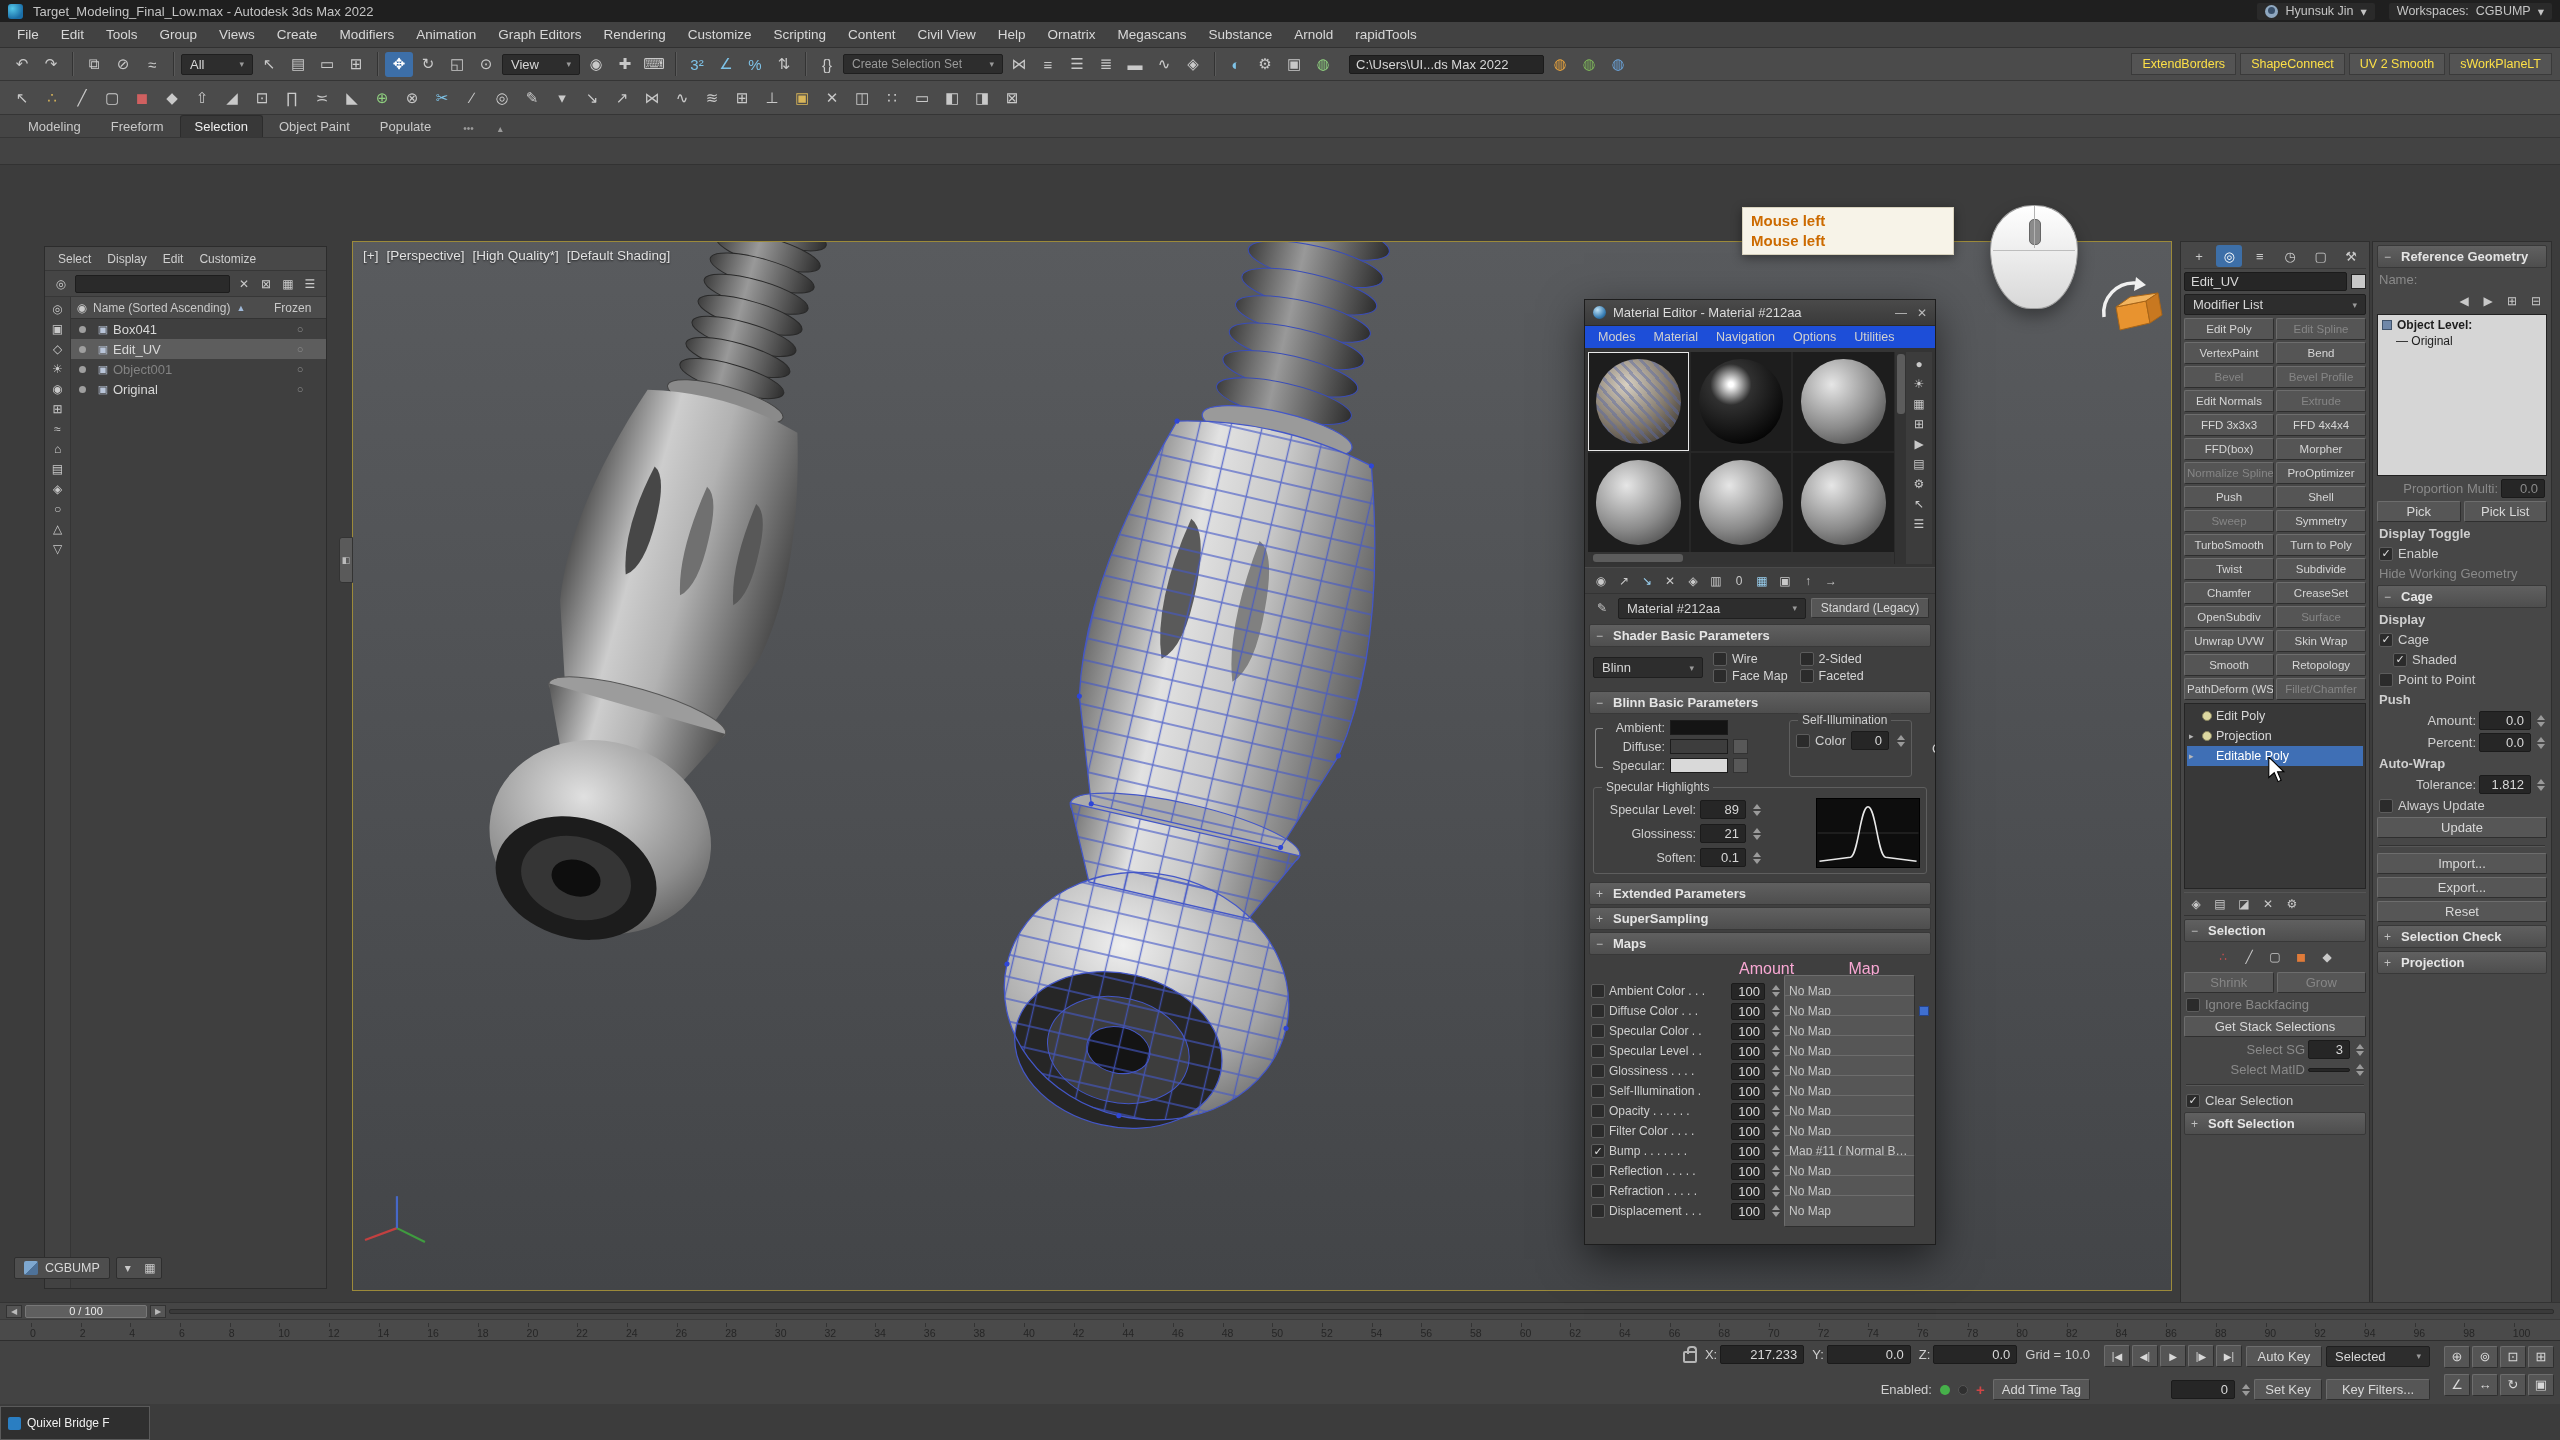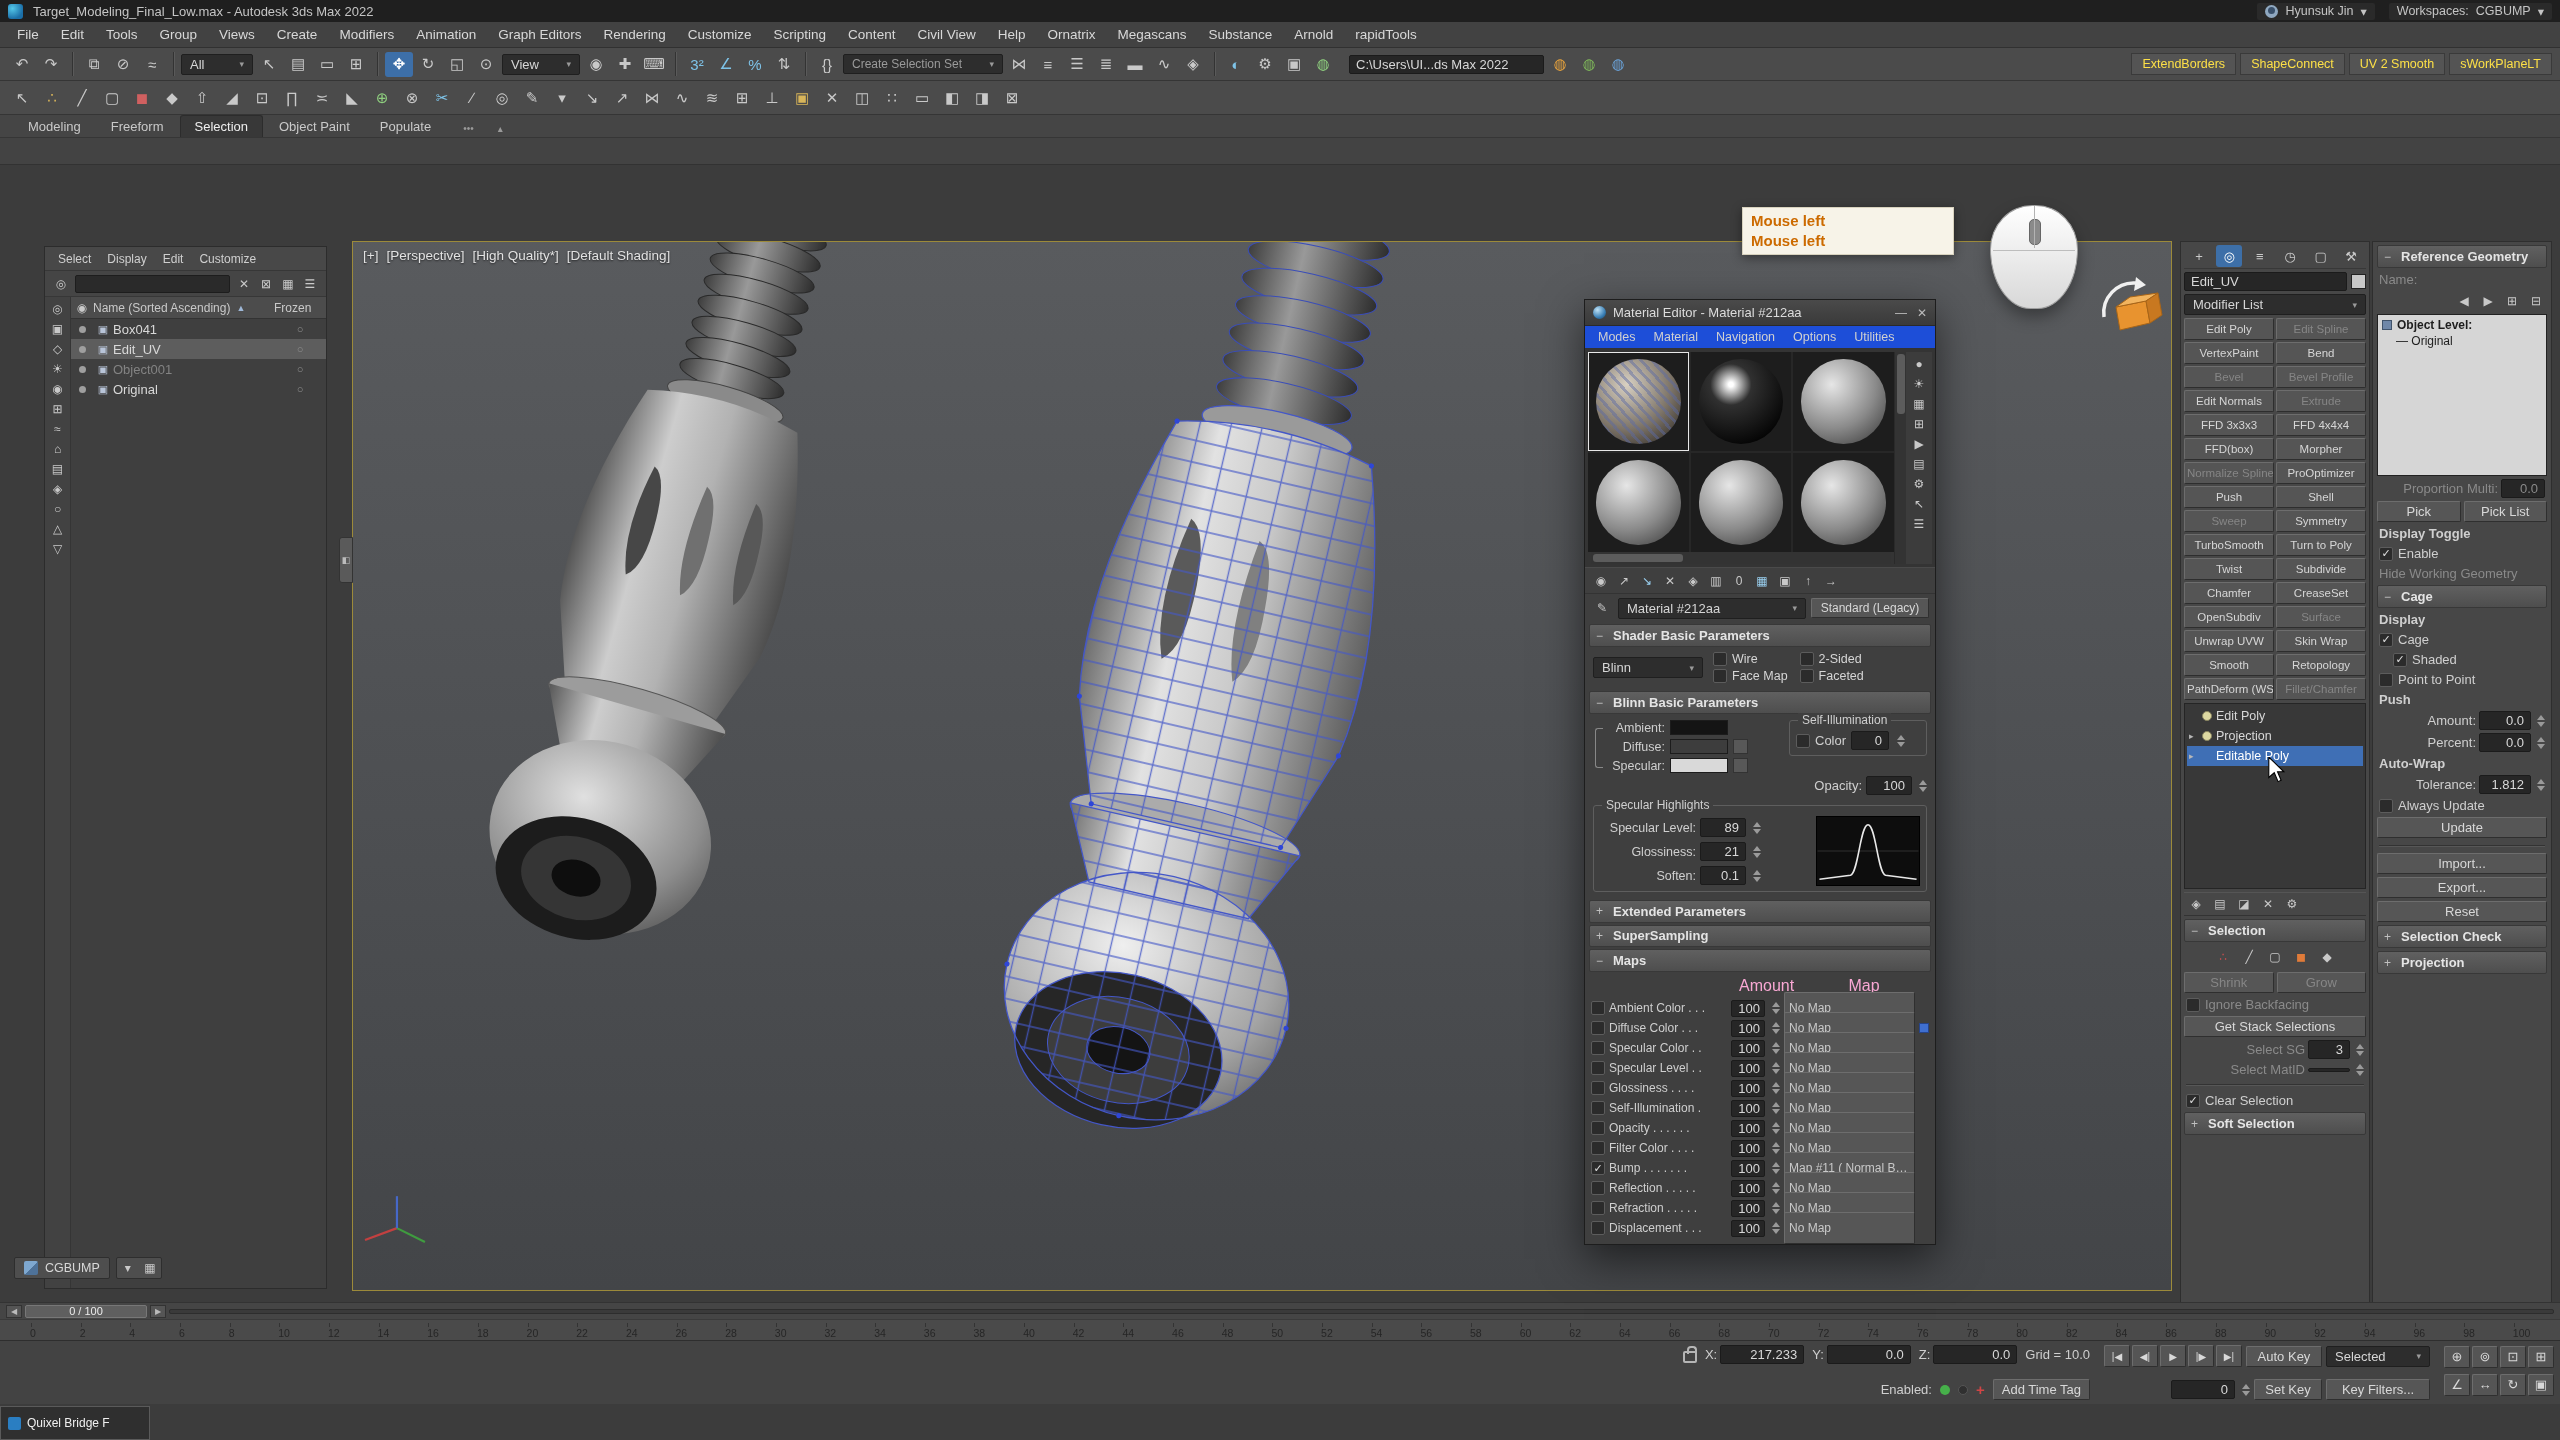--- a/index.html
+++ b/index.html
@@ -134,21 +134,21 @@
 .me-blinn{position:relative;padding:5px 4px 6px;font-size:12.5px}
 .mb-row{gap:5px;margin-bottom:4px}
 .mb-lab{width:62px;text-align:right;color:#cfcfcf}
 .swatch{width:58px;height:15px;border:1px solid #1c1c1c;flex:none}
 .mapbtn{width:15px;height:15px;background:#585858;border:1px solid #333;flex:none}
 .lockcol{position:absolute;left:2px;top:8px;width:8px;height:40px;border:1px solid #888;border-right:none;border-radius:3px 0 0 3px}
 .grp{border:1px solid #5e5e5e;border-radius:3px;position:relative;padding:10px 6px 5px}
 .grp-title{position:absolute;top:-8px;left:8px;background:#3f3f3f;padding:0 4px;font-size:12px;color:#cfcfcf}
 .mb-top{display:flex;gap:8px}
 .mb-left{position:relative;flex:1;padding-left:10px}
-.mb-right{width:138px;display:flex;flex-direction:column;gap:20px}
+.mb-right{width:138px;display:flex;gap:20px}
 .op-row{gap:4px;justify-content:flex-end}
 .spec-grp{margin-top:10px;display:flex;gap:8px}
 .sh-rows{flex:1;display:flex;flex-direction:column;gap:5px;padding-top:2px}
 .sh-row{display:flex;align-items:center;gap:4px}
 .sh-lab{width:96px;text-align:right;color:#cfcfcf}
 .sh-graph{width:104px;height:70px;background:#0d0d0d;border:1px solid #000;flex:none}
 .maps-wrap{padding:2px 2px 4px}
 .maps-head{display:flex;font-size:16px;color:#f9a8d4;padding:2px 0 3px}
 .maps-head .mh-amt{margin-left:148px;width:60px}
 .maps-head .mh-map{flex:1;text-align:center}

